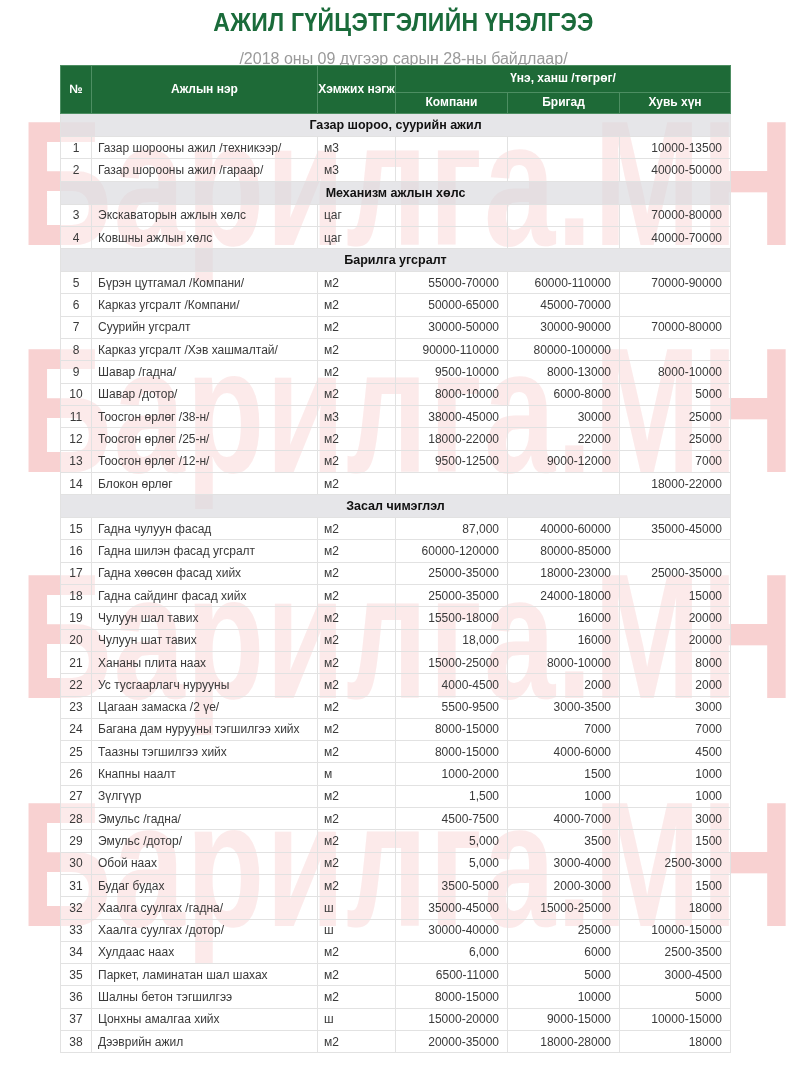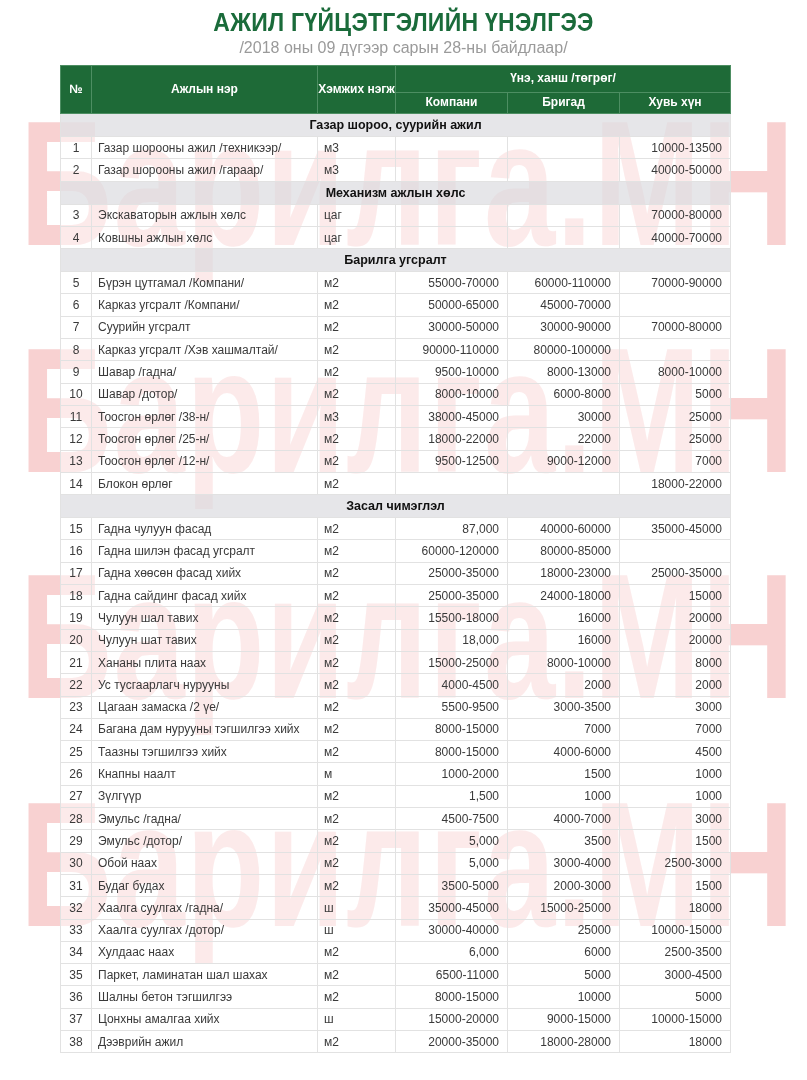--- a/index.html
+++ b/index.html
@@ -1,18 +1,18 @@
 <!DOCTYPE html>
 <html><head>
 <meta charset="utf-8">
 <style>
   html,body{margin:0;padding:0;background:#ffffff;}
   body{width:807px;height:1080px;position:relative;overflow:hidden;font-family:"Liberation Sans",sans-serif;}
   .title{position:absolute;left:0;width:807px;top:8px;text-align:center;color:#1a6b3a;font-weight:bold;font-size:25px;letter-spacing:0.3px;font-family:"Liberation Sans",sans-serif;transform:scaleX(0.92);}
-  .subtitle{position:absolute;left:0;width:807px;top:39px;text-align:center;color:#9a9a9a;font-size:16px;font-family:"Liberation Sans",sans-serif;}
+  .subtitle{position:absolute;left:0;width:807px;top:50px;text-align:center;color:#9a9a9a;font-size:16px;font-family:"Liberation Sans",sans-serif;}
   .wm{position:absolute;left:20px;width:790px;color:#f7caca;font-weight:bold;font-size:178px;line-height:1;white-space:nowrap;font-family:"Liberation Sans",sans-serif;transform:scaleX(0.72);transform-origin:left top;opacity:0.85;z-index:0;letter-spacing:2px;}
   table{position:absolute;left:60px;top:65px;width:670px;border-collapse:collapse;z-index:1;table-layout:fixed;}
   th{background:#1e6a37;color:#ffffff;font-weight:bold;font-size:12px;border:1px solid #4d8e62;padding:0;text-align:center;line-height:1.15;}
   td{font-size:12px;color:#3a3a3a;border:1px solid #e2e2e2;height:21.3px;padding:0 6px;background:rgba(255,255,255,0.55);white-space:nowrap;overflow:hidden;}
   td.num{text-align:center;padding:0 2px;}
   td.unit{text-align:left;}
   td.val{text-align:right;padding-right:8px;}
   tr.section td{background:rgba(225,225,228,0.82);font-weight:bold;color:#111;text-align:center;font-size:12.5px;height:22px;}
   tr.h1 th{height:26px;}
   tr.h2 th{height:20px;}

